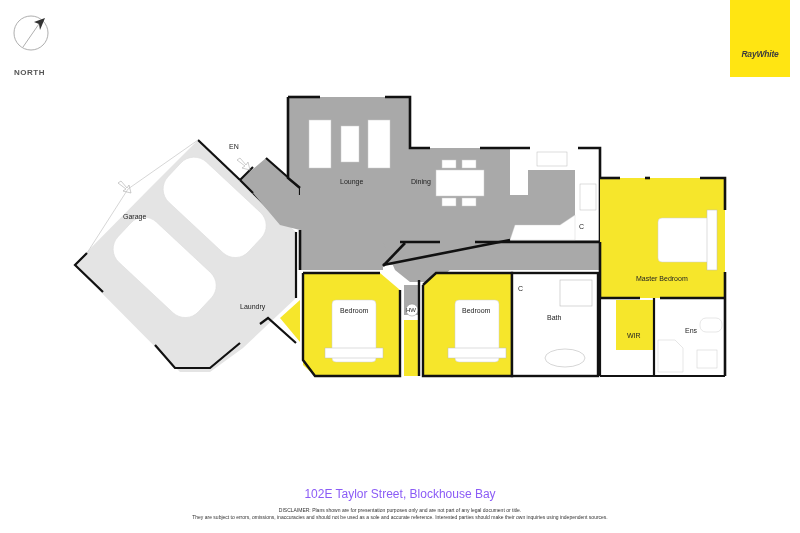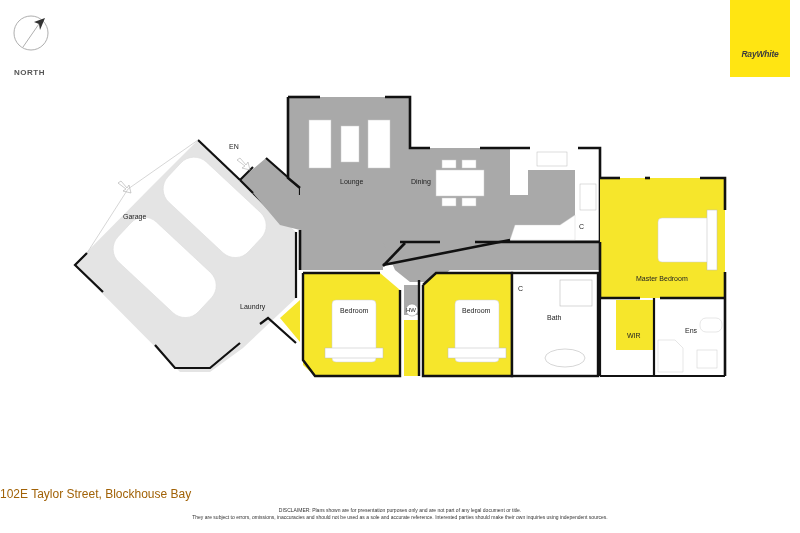--- a/index.html
+++ b/index.html
@@ -7,22 +7,22 @@
          font-family: "Liberation Sans", sans-serif; }
   .compass { position: absolute; left: 12px; top: 14px; width: 38px; height: 38px; }
   .north-label { position: absolute; left: 14px; top: 68px; font-size: 8px; font-weight: bold;
                  color: #555; letter-spacing: 0.5px; font-family: "Liberation Sans", sans-serif; }
   .brand { position: absolute; left: 730px; top: 0; width: 60px; height: 77px; background: #ffe512;
            display: flex; align-items: flex-end; justify-content: center; }
   .brand-text { font-size: 8.5px; font-weight: bold; font-style: italic; color: #3d3d3d;
                 margin-bottom: 18px; letter-spacing: -0.2px; }
   .plan { position: absolute; left: 0; top: 0; width: 800px; height: 533px; }
   .room-label { font-family: "Liberation Sans", sans-serif; font-size: 7px; fill: #222; }
-  .address { position: absolute; top: 487px; left: 0; width: 800px; text-align: left;
-             font-size: 12px; color: #a16207; }
+  .address { position: absolute; top: 487px; left: 0; width: 800px; text-align: center;
+             font-size: 12px; color: #8b5cf6; }
   .disclaimer { position: absolute; top: 507px; left: 0; width: 800px; text-align: center;
                 font-size: 5px; color: #333; line-height: 7px; }
 </style>
 </head>
 <body>
 
 <div class="compass">
   <svg width="38" height="38" viewBox="0 0 38 38">
     <circle cx="19" cy="19" r="17" fill="none" stroke="#999" stroke-width="0.8"></circle>
     <line x1="11" y1="33" x2="29" y2="7" stroke="#999" stroke-width="0.8"></line>

